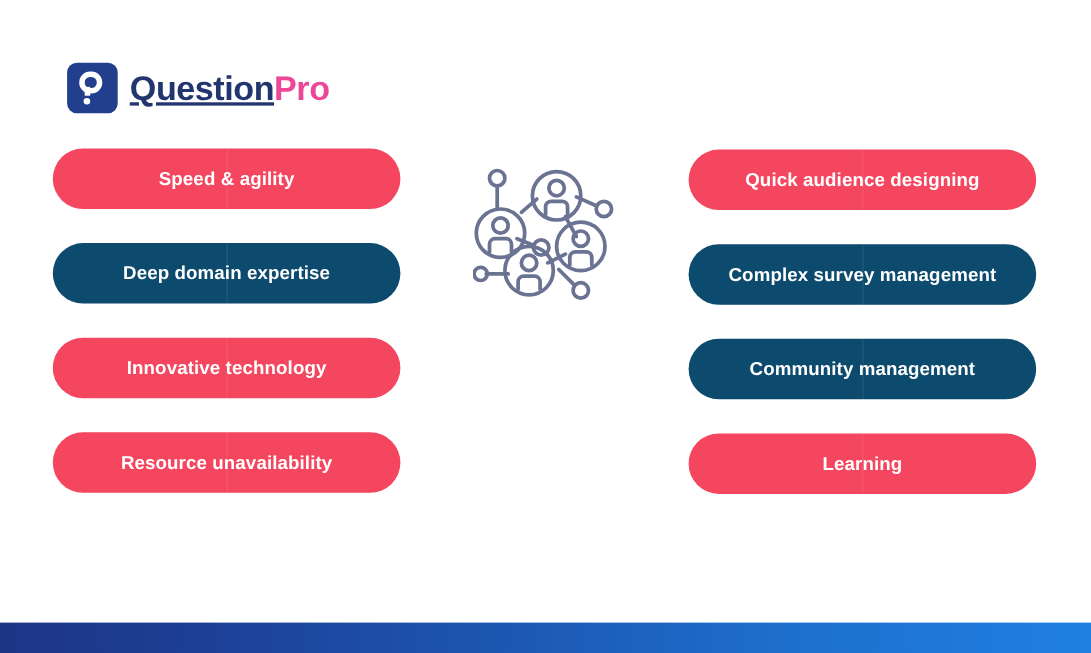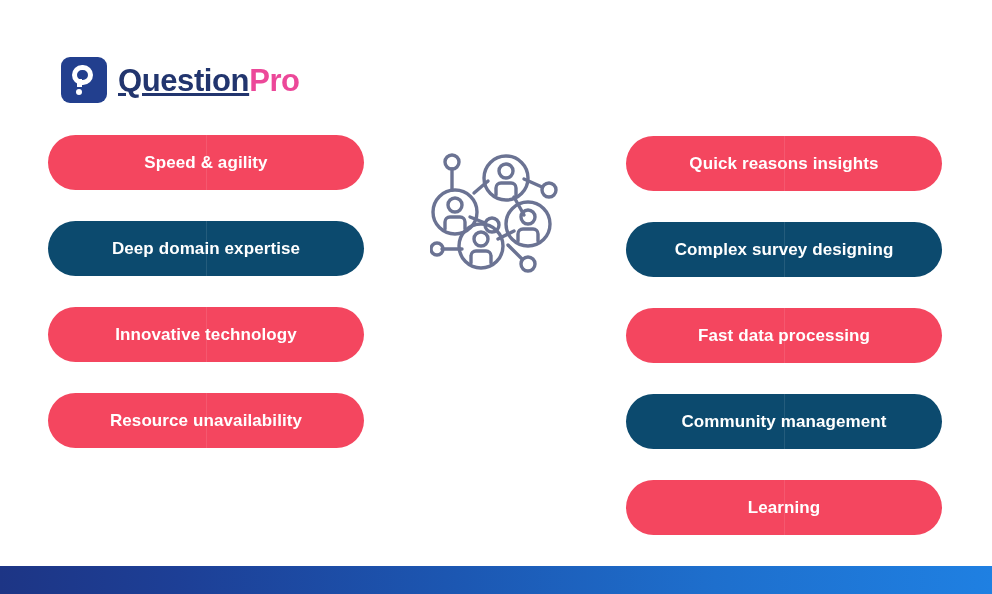--- a/index.html
+++ b/index.html
@@ -182,27 +182,24 @@
     <div class="pill pink">
         <span class="pill-label">Innovative technology</span>
       </div>
     <div class="pill pink">
         <span class="pill-label">Resource unavailability</span>
       </div>
   </div>
 
   <div class="column" id="col-right">
     <div class="pill pink">
-        <span class="pill-label">Quick reasons insights</span>
+        <span class="pill-label">Quick audience designing</span>
       </div>
     <div class="pill purple">
-        <span class="pill-label">Complex survey designing</span>
-      </div>
-    <div class="pill pink">
-        <span class="pill-label">Fast data processing</span>
+        <span class="pill-label">Complex survey management</span>
       </div>
     <div class="pill purple">
         <span class="pill-label">Community management</span>
       </div>
     <div class="pill pink">
         <span class="pill-label">Learning</span>
       </div>
   </div>
 
   <div id="center">

